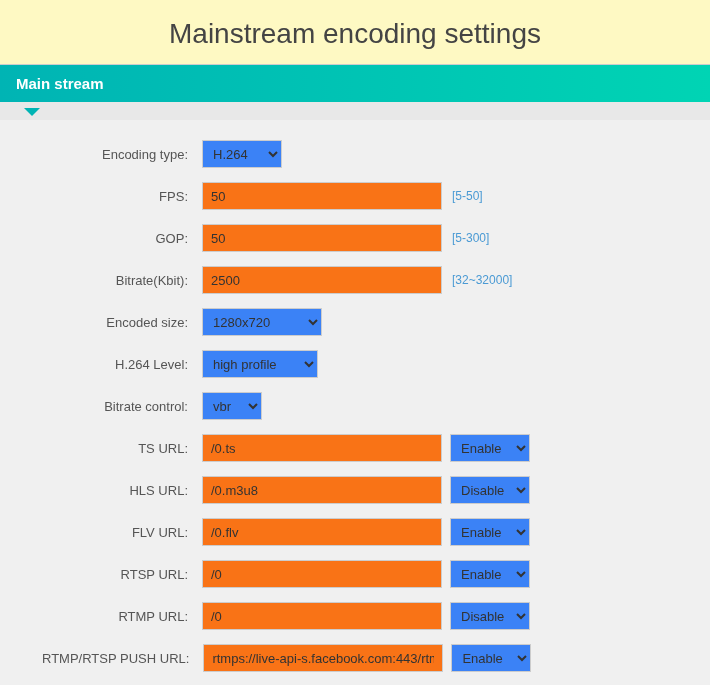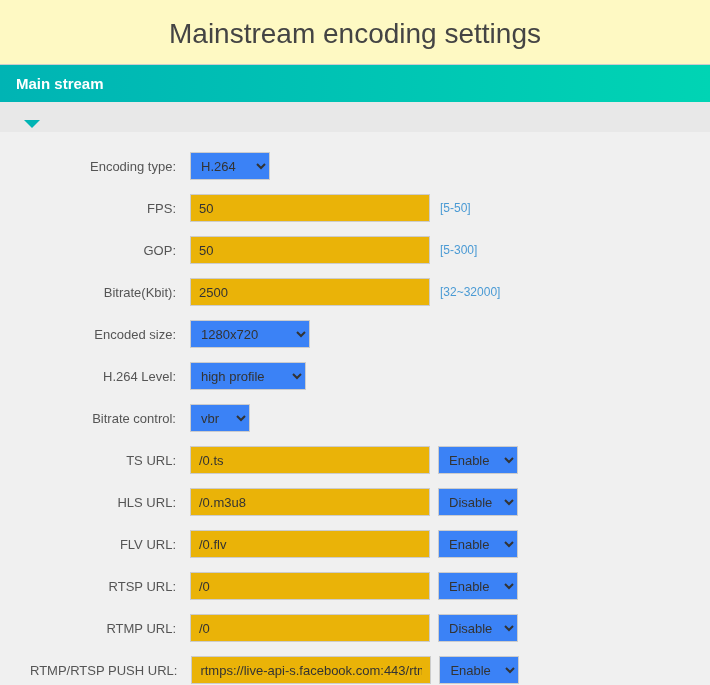--- a/index.html
+++ b/index.html
@@ -19,21 +19,21 @@
       border-bottom: 1px solid #ccc;
       background: #fef9c3;
     }
 
     .section-header {
       background: linear-gradient(to right, #00b4b4, #00d4b4);
       color: white;
       font-size: 15px;
       font-weight: bold;
       padding: 10px 16px;
-      margin-bottom: 12px;
+      margin-bottom: 0;
     }
 
     .section-arrow {
       display: inline-block;
       width: 0;
       height: 0;
       border-left: 8px solid transparent;
       border-right: 8px solid transparent;
       border-top: 8px solid #00b4b4;
       margin-left: 10px;
@@ -51,25 +51,26 @@
       margin-bottom: 14px;
     }
 
     .form-label {
       text-align: right;
       min-width: 160px;
       padding-right: 14px;
       font-size: 13px;
       color: #555;
       flex-shrink: 0;
+      margin-left: 12px;
     }
 
     .form-input {
       border: 1px solid #ccc;
-      background: #eab308;
+      background: #f97316;
       padding: 5px 8px;
       font-size: 13px;
       color: #333;
       outline: none;
       height: 28px;
     }
 
     .form-input.wide {
       width: 240px;
     }

